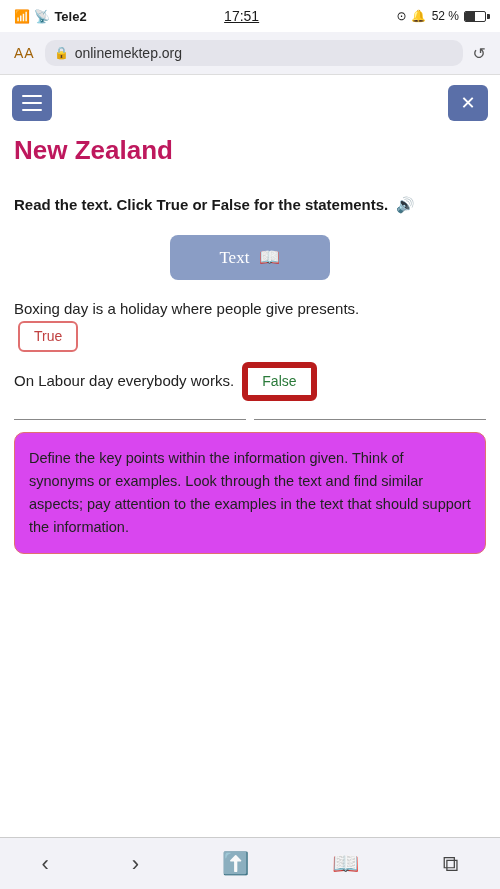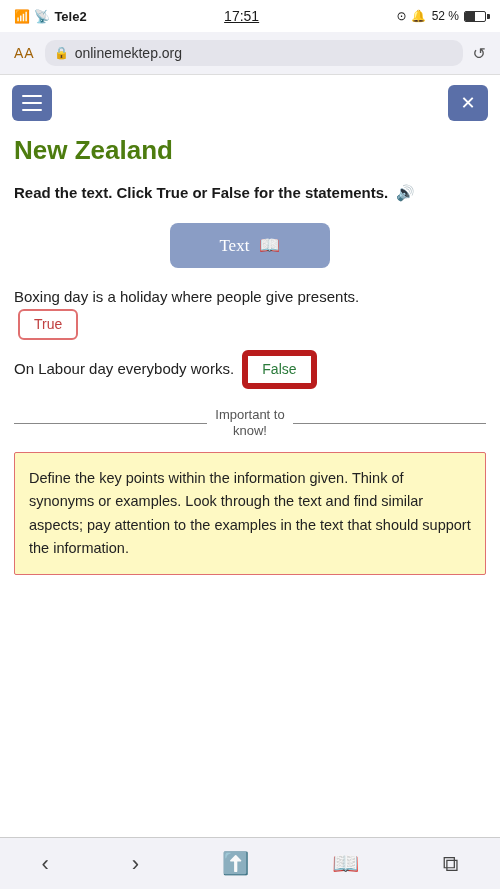--- a/index.html
+++ b/index.html
@@ -119,22 +119,22 @@
       font-weight: 400;
     }
 
     
     .content {
       padding: 4px 14px 16px 14px;
     }
     .page-title {
       font-size: 26px;
       font-weight: 600;
-      margin-bottom: 16px;
-      color: #4d7c0f;
+      margin-bottom: 28px;
+      color: #be185d;
     }
     .instruction-text {
       font-size: 15px;
       font-weight: 700;
       margin-bottom: 20px;
       line-height: 1.4;
     }
     .speaker-icon {
       font-size: 15px;
       color: #555;
@@ -210,23 +210,23 @@
       font-size: 13px;
       color: #555;
       text-align: center;
       white-space: nowrap;
       line-height: 1.3;
     }
 
     
     .info-box {
       border: 1.5px solid #e07070;
-      border-radius: 2px;
+      border-radius: 10px;
       padding: 14px 14px;
-      background: #fef9c3;
+      background: #d946ef;
       font-size: 14.5px;
       color: #222;
       line-height: 1.6;
       margin-bottom: 16px;
     }
 
     
     .bottom-nav {
       position: fixed;
       bottom: 0;
@@ -308,21 +308,20 @@
     <span class="answer-badge answer-true">True</span>
   </div>
 
   <div class="statement-row">
     <span>On Labour day everybody works.</span>
     <span class="answer-badge answer-false">False</span>
   </div>
 
   <div class="divider-row">
     <div class="divider-line"></div>
-    <div class="divider-label">Important to<br>know!</div>
     <div class="divider-line"></div>
   </div>
 
   <div class="info-box">
     <span>Define the key points within the information given. Think of synonyms or examples. Look through the text and find similar aspects; pay attention to the examples in the text that should support the information.</span>
   </div>
 
 </div>
 
 <div class="bottom-nav">

